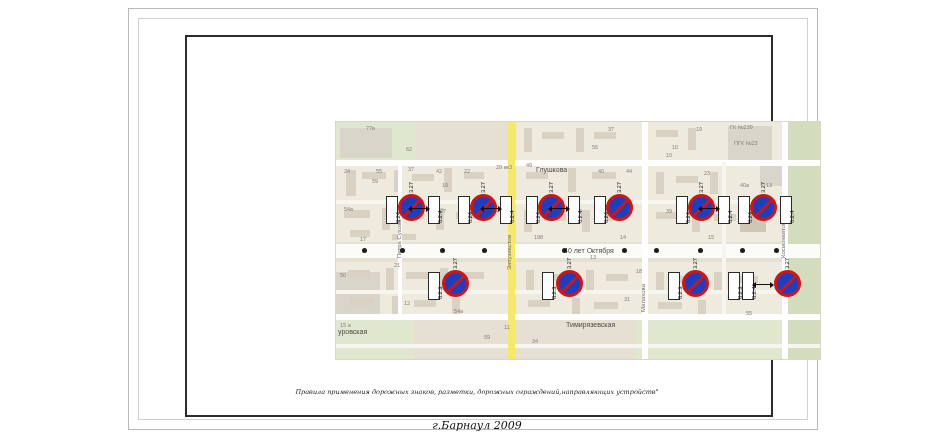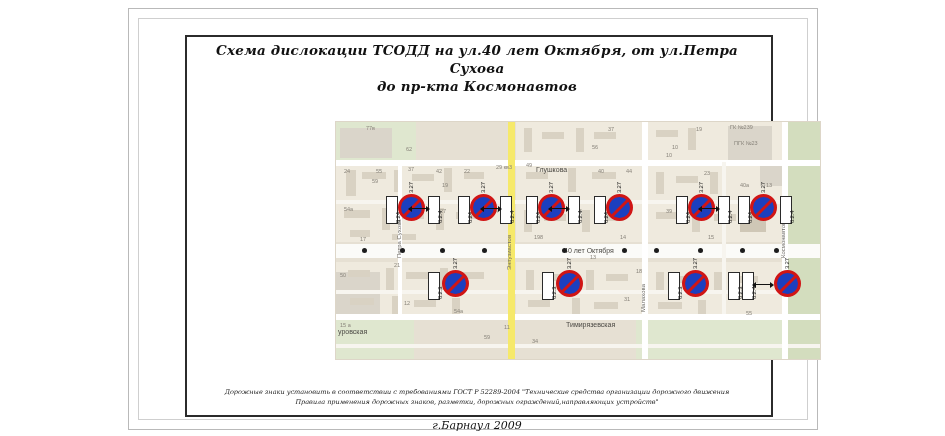--- a/index.html
+++ b/index.html
@@ -98,24 +98,20 @@
 </style>
 </head>
 <body>
 
 <div class="page">
   <div class="sheet">
     <div class="sheet-inner">
 
       <div class="content-border"></div>
 
-      <div class="title">
-        <span>Схема дислокации ТСОДД на ул.40 лет Октября, от ул.Петра Сухова</span>
-        <span class="l2">до пр-кта Космонавтов</span>
-      </div>
 
       <div class="map">
 
         <div class="blk" style="left:0;top:0;width:484px;height:237px;"></div>
 
         <div class="green" style="left:0px;top:0px;width:80px;height:42px;"></div>
         <div class="greenD" style="left:452px;top:0px;width:32px;height:237px;"></div>
         <div class="green" style="left:0px;top:196px;width:78px;height:41px;"></div>
         <div class="green" style="left:300px;top:196px;width:152px;height:41px;"></div>
 
@@ -371,20 +367,19 @@
             <div class="vnum" style="left:8px;top:26px;">8.2.4</div>
           </div>
           <div class="arrow" style="left:28px;top:14px;width:14px;"></div>
           <div class="signcircle" style="left:46px;top:0px;"></div>
           <div class="vnum" style="left:56px;top:-1px;">3.27</div>
         </div>
 
       </div>
 
       <div class="notes">
-        <div>Дорожные знаки установить в соответствии с требованиями ГОСТ Р 52289-2004  "Технические средства организации дорожного движения</div>
         <div>Правила применения дорожных знаков, разметки, дорожных  ограждений,направляющих устройств"</div>
       </div>
       <div class="city">г.Барнаул 2009</div>
 
     </div>
   </div>
 </div>
 
 </body></html>

